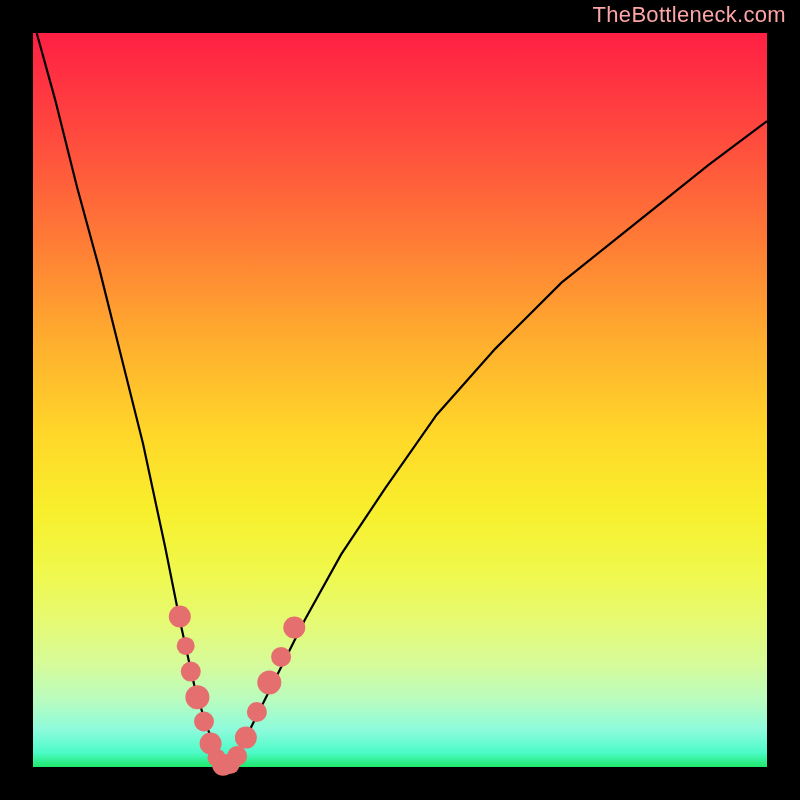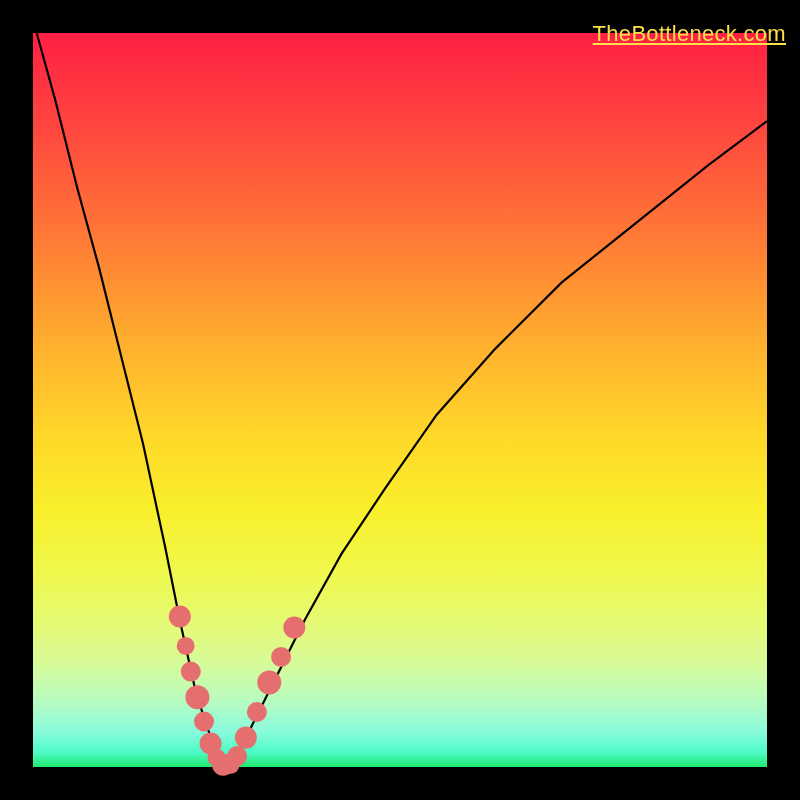--- a/index.html
+++ b/index.html
@@ -36,28 +36,27 @@
       #e6fa72 80%,
       #d6fb9a 86%,
       #b8fcc0 91%,
       #8cfbdc 95%,
       #4efbc8 98%,
       #1ee96c 100%
     );
   }
   .watermark {
     position: absolute;
-    top: 21px;
+    top: 2px;
     right: 14px;
-    color: #fde047;
+    color: #fca5a5;
     font-size: 22px;
     font-weight: 500;
     letter-spacing: 0.3px;
     user-select: none;
-    text-decoration: underline;
   }
   svg.curve {
     position: absolute;
     left: 0;
     top: 0;
     width: 734px;
     height: 734px;
     overflow: visible;
   }
 </style>

